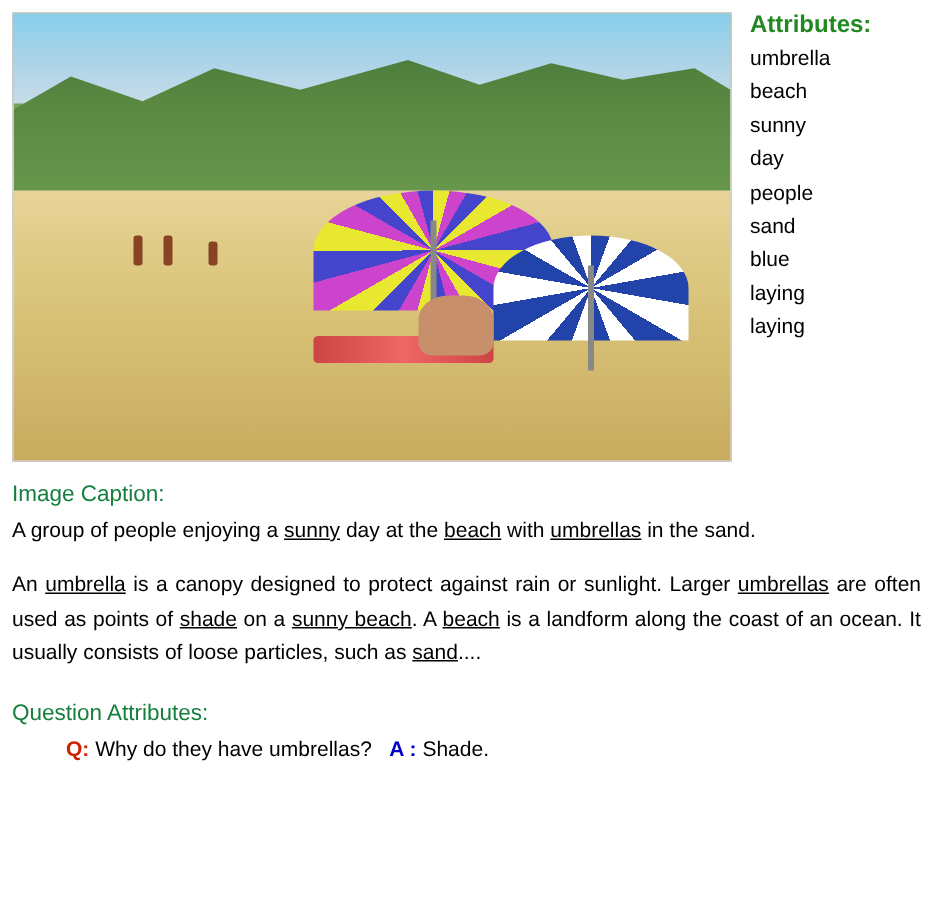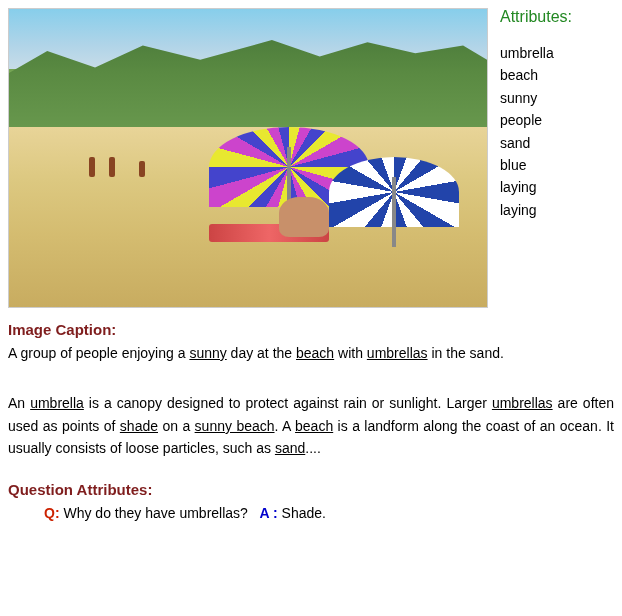--- a/index.html
+++ b/index.html
@@ -178,47 +178,47 @@
       border-radius: 2px;
     }
 
     .attributes-panel {
       flex: 1;
       padding: 0 0 0 12px;
     }
 
     .attributes-title {
       font-size: 16px;
-      font-weight: normal;
+      font-weight: bold;
       color: #228822;
-      margin-bottom: 16px;
+      margin-bottom: 1px;
     }
 
     .attribute-item {
       font-size: 14px;
       color: #000;
       line-height: 1.6;
     }
 
     .content-section {
       padding: 6px 8px 6px 8px;
       line-height: 1.6;
     }
 
     .section-title {
-      font-weight: bold;
-      color: #7f1d1d;
+      font-weight: normal;
+      color: #15803d;
       font-size: 15px;
       text-align: center;
     }
 
     .caption-text {
       font-size: 14px;
       text-align: justify;
-      margin-bottom: 16px;
+      margin-bottom: 2px;
     }
 
     .underline {
       text-decoration: underline;
     }
 
     .external-text {
       font-size: 14px;
       text-align: justify;
       margin-bottom: 6px;
@@ -256,20 +256,21 @@
     <div class="umbrella2"></div>
     <div class="person"></div>
   </div>
 
   <div class="attributes-panel">
     <div class="attributes-title">Attributes:</div>
     <div>
       <div class="attribute-item">umbrella</div>
       <div class="attribute-item">beach</div>
       <div class="attribute-item">sunny</div>
+      <div class="attribute-item">day</div>
       <div class="attribute-item">people</div>
       <div class="attribute-item">sand</div>
       <div class="attribute-item">blue</div>
       <div class="attribute-item">laying</div>
       <div class="attribute-item">laying</div>
     </div>
   </div>
 </div>
 
 <div class="content-section">

